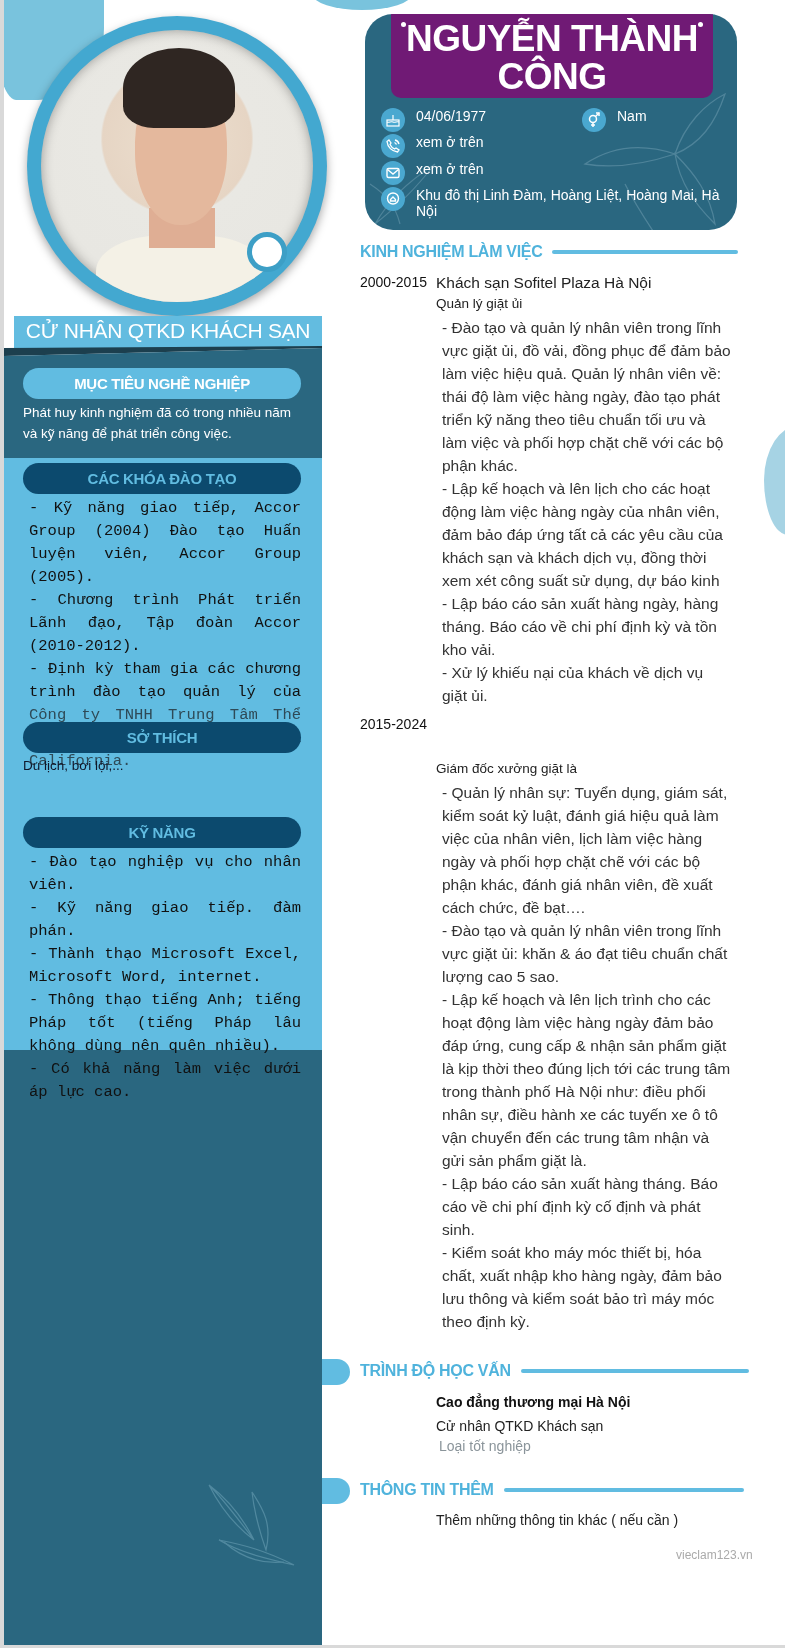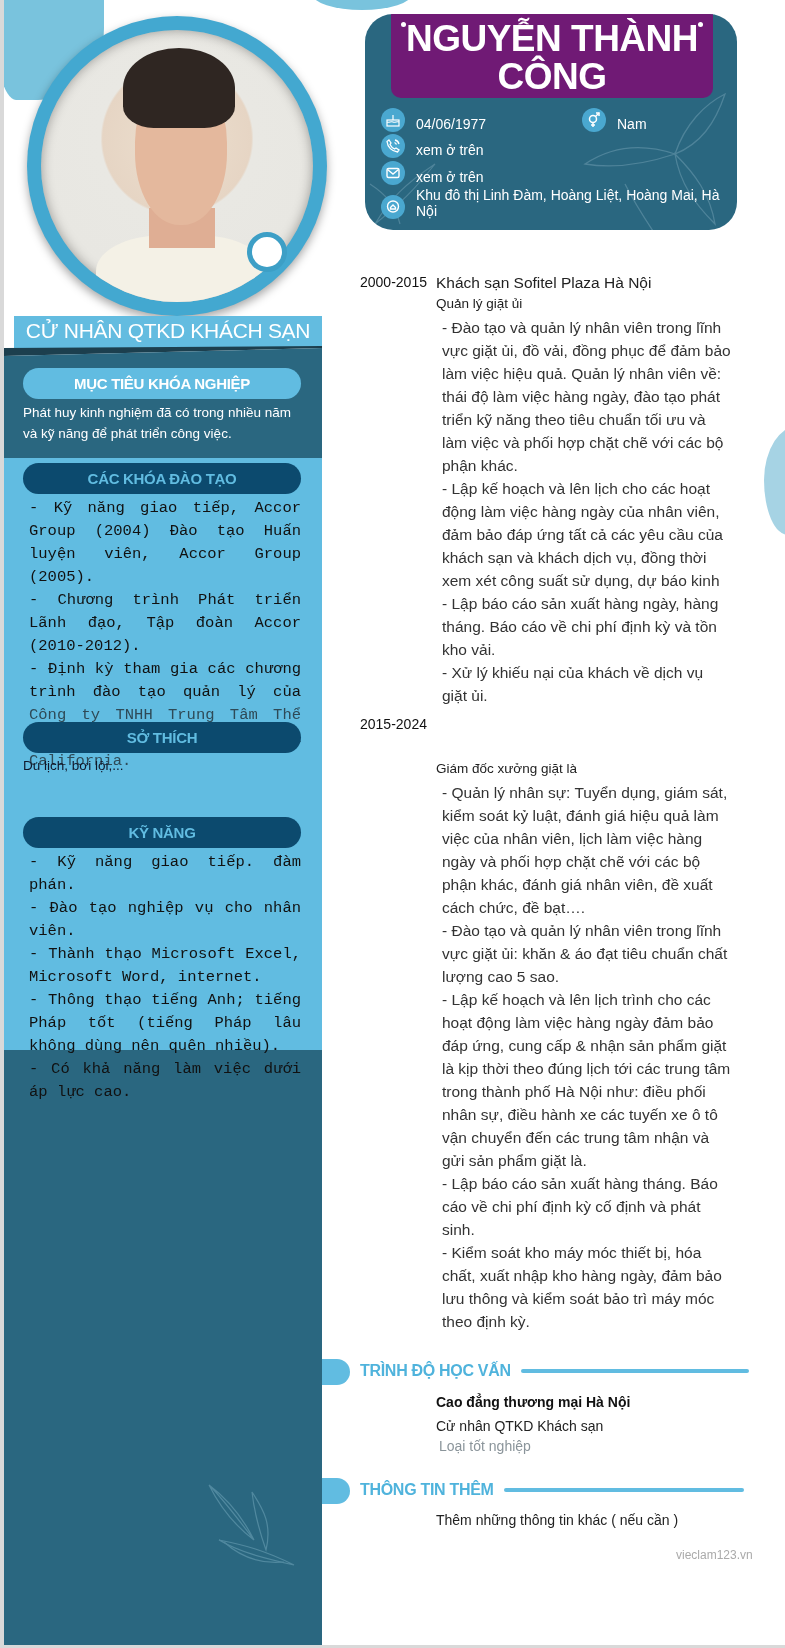--- a/index.html
+++ b/index.html
@@ -35,21 +35,21 @@
 
   .left-text { position: absolute; left: 25px; width: 272px; font-size: 15.5px; line-height: 23px; color: #111; text-align: justify; font-family: Liberation Mono, monospace; }
   .left-text .muted { color: #2e4a57; }
   .objective-text { position: absolute; left: 19px; top: 402px; width: 282px; font-size: 13.5px; line-height: 21px; color: #ffffff; }
   .hobby-text { position: absolute; left: 19px; top: 758px; font-size: 13.5px; color: #0f172a; }
 
   
   .header-card { position: absolute; left: 361px; top: 14px; width: 372px; height: 216px; background: #2a6780; border-radius: 28px; overflow: hidden; }
   .name-box { position: absolute; left: 26px; top: 0; width: 322px; height: 84px; background: #701a75; border-radius: 0 0 10px 10px; color: #ffffff; font-size: 37px; font-weight: bold; text-align: center; line-height: 38px; padding-top: 6px; letter-spacing: -0.5px; }
   .name-box .dot { position: absolute; top: 8px; width: 5px; height: 5px; border-radius: 50%; background: #fff; }
-  .info-row { position: absolute; display: flex; align-items: flex-end; color: #ffffff; font-size: 14px; }
+  .info-row { position: absolute; display: flex; align-items: flex-start; color: #ffffff; font-size: 14px; }
   .info-icon { width: 24px; height: 24px; border-radius: 50%; background: #4aa8d0; display: flex; align-items: center; justify-content: center; margin-right: 11px; flex-shrink: 0; }
   .info-icon svg { width: 16px; height: 16px; }
   .leaf-deco { position: absolute; opacity: 0.22; }
 
   
   .sec-head { position: absolute; left: 356px; display: flex; align-items: center; }
   .sec-head .t { color: #4fb3dc; font-size: 16px; font-weight: bold; white-space: nowrap; letter-spacing: -0.3px; }
   .sec-head .line { height: 4px; background: #61bce1; margin-left: 10px; border-radius: 2px; }
   .sec-tab { position: absolute; left: 318px; width: 28px; height: 26px; background: #61bce1; border-radius: 0 13px 13px 0; }
 
@@ -92,37 +92,37 @@
     <svg class="leaf-deco" style="left:200px;top:430px;opacity:0.3" width="100" height="90" viewBox="0 0 100 90">
       <g fill="none" stroke="#a8d6e6" stroke-width="1.2">
         <path d="M5 5 C20 20, 35 40, 50 60 C40 40, 25 20, 5 5 Z M5 5 C15 25, 30 45, 50 60"></path>
         <path d="M48 12 C60 30, 68 45, 62 70 C55 50, 50 30, 48 12 Z"></path>
         <path d="M15 60 C40 65, 60 70, 90 85 C60 78, 35 72, 15 60 Z"></path>
         <path d="M20 62 C40 80, 60 84, 80 82"></path>
       </g>
     </svg>
   </div>
 
-  <div class="pill blue" style="top:368px">MỤC TIÊU KHÓA NGHIỆP</div>
+  <div class="pill blue" style="top:368px">MỤC TIÊU NGHỀ NGHIỆP</div>
   <div class="objective-text">Phát huy kinh nghiệm đã có trong nhiều năm và kỹ năng để phát triển công việc.</div>
 
   <div class="pill white" style="top:463px">CÁC KHÓA ĐÀO TẠO</div>
   <div class="left-text" style="top:497px">
     <div>- Kỹ năng giao tiếp, Accor Group (2004) Đào tạo Huấn luyện viên, Accor Group (2005).</div>
     <div>- Chương trình Phát triển Lãnh đạo, Tập đoàn Accor (2010-2012).</div>
     <div><span>- Định kỳ tham gia các chương trình đào tạo quản lý của </span><span class="muted">Công ty TNHH Trung Tâm Thể Dục Thể Hình &amp; Yoga California.</span></div>
   </div>
 
   <div class="pill white" style="top:722px">SỞ THÍCH</div>
   <div class="hobby-text">Du lịch, bơi lội,...</div>
 
   <div class="pill white" style="top:817px">KỸ NĂNG</div>
   <div class="left-text" style="top:851px">
+    <div>- Đào tạo nghiệp vụ cho nhân viên.</div>
     <div>- Kỹ năng giao tiếp. đàm phán.</div>
-    <div>- Đào tạo nghiệp vụ cho nhân viên.</div>
     <div>- Thành thạo Microsoft Excel, Microsoft Word, internet.</div>
     <div>- Thông thạo tiếng Anh; tiếng Pháp tốt (tiếng Pháp lâu không dùng nên quên nhiều).</div>
     <div>- Có khả năng làm việc dưới áp lực cao.</div>
   </div>
 
   <div class="header-card">
     <svg class="leaf-deco" style="left:200px;top:70px" width="170" height="150" viewBox="0 0 170 150">
       <g fill="none" stroke="#cfe9f3" stroke-width="1.3">
         <path d="M20 80 C50 60, 80 60, 110 70 C80 80, 50 85, 20 80 Z"></path>
         <path d="M110 70 C120 40, 140 20, 160 10 C150 40, 135 60, 110 70 Z"></path>
@@ -199,20 +199,24 @@
             <g fill="none" stroke="#fff" stroke-width="1.4">
               <circle cx="8" cy="7.5" r="5.5"></circle>
               <path d="M5.5 8.5 L8 6 L10.5 8.5 L10.5 10 L5.5 10 Z"></path>
             </g>
           </svg>
       </span>
       <span>Khu đô thị Linh Đàm, Hoàng Liệt, Hoàng Mai, Hà Nội</span>
     </div>
   </div>
 
+  <div class="sec-head" style="top:243px">
+    <span class="t">KINH NGHIỆM LÀM VIỆC</span>
+    <span class="line" style="width:186px"></span>
+  </div>
 
   <div class="job-period" style="top:274px">2000-2015</div>
   <div class="job-company" style="top:274px">Khách sạn Sofitel Plaza Hà Nội</div>
   <div class="job-role" style="top:296px">Quản lý giặt ủi</div>
   <div class="job-desc" style="top:316px">
     <div>- Đào tạo và quản lý nhân viên trong lĩnh vực giặt ủi, đồ vải, đồng phục để đảm bảo làm việc hiệu quả. Quản lý nhân viên về: thái độ làm việc hàng ngày, đào tạo phát triển kỹ năng theo tiêu chuẩn tối ưu và làm việc và phối hợp chặt chẽ với các bộ phận khác.</div>
     <div>- Lập kế hoạch và lên lịch cho các hoạt động làm việc hàng ngày của nhân viên, đảm bảo đáp ứng tất cả các yêu cầu của khách sạn và khách dịch vụ, đồng thời xem xét công suất sử dụng, dự báo kinh</div>
     <div>- Lập báo cáo sản xuất hàng ngày, hàng tháng. Báo cáo về chi phí định kỳ và tồn kho vải.</div>
     <div>- Xử lý khiếu nại của khách về dịch vụ giặt ủi.</div>
   </div>

